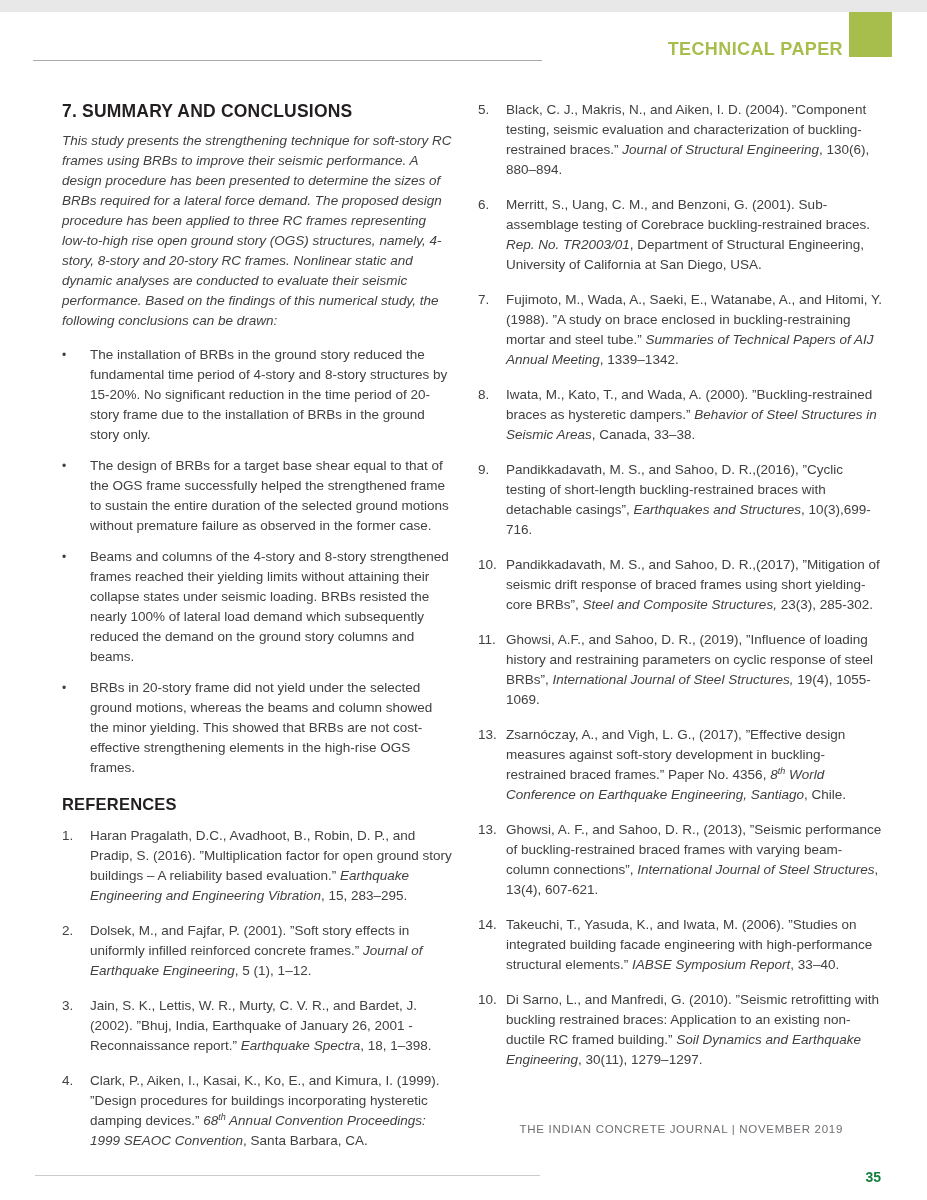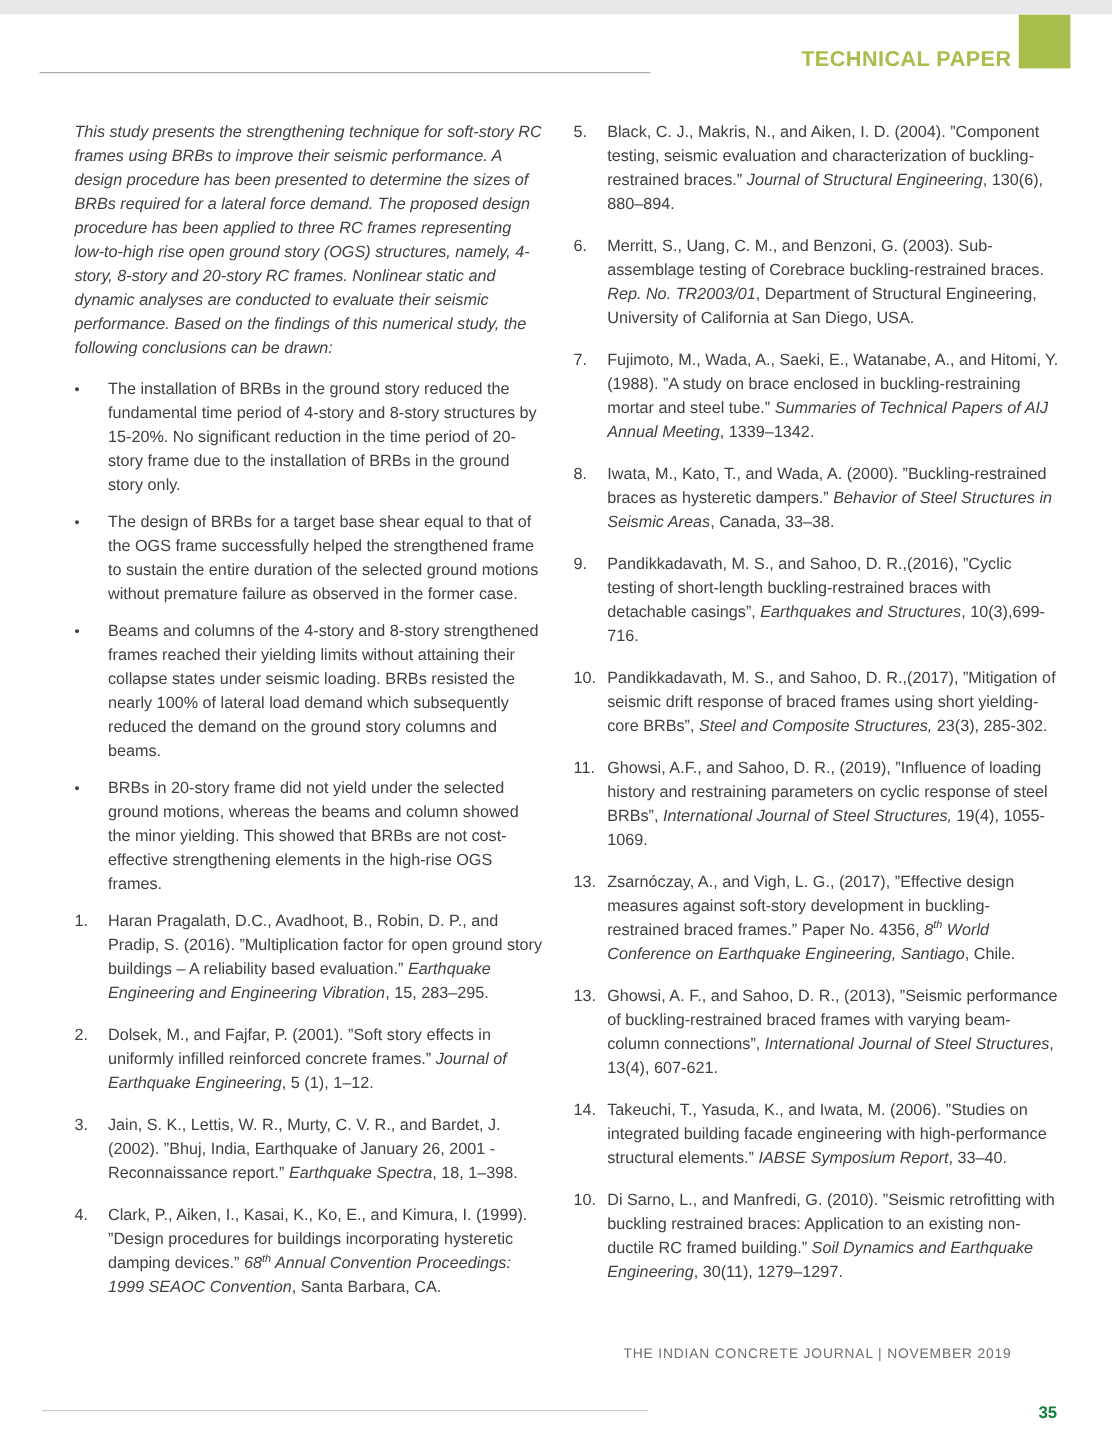--- a/index.html
+++ b/index.html
@@ -49,39 +49,41 @@
 </head>
 <body>
 
 <div class="page">
 
   <div class="header-rule"></div>
   <div class="header-title accent" style="color: rgb(167, 189, 76);">TECHNICAL PAPER</div>
   <div class="header-block accent-bg" style="background: rgb(167, 189, 76);"></div>
 
   <div class="col col-left">
+    <h2>7. SUMMARY AND CONCLUSIONS</h2>
     <p class="intro">This study presents the strengthening technique for soft-story RC frames using BRBs to improve their seismic performance. A design procedure has been presented to determine the sizes of BRBs required for a lateral force demand. The proposed design procedure has been applied to three RC frames representing low-to-high rise open ground story (OGS) structures, namely, 4-story, 8-story and 20-story RC frames. Nonlinear static and dynamic analyses are conducted to evaluate their seismic performance. Based on the findings of this numerical study, the following conclusions can be drawn:</p>
     <div class="bullet-list">
         <div class="bullet-item">
           <span class="gutter">•</span>
           <span class="itext">The installation of BRBs in the ground story reduced the fundamental time period of 4-story and 8-story structures by 15-20%. No significant reduction in the time period of 20-story frame due to the installation of BRBs in the ground story only.</span>
         </div>
         <div class="bullet-item">
           <span class="gutter">•</span>
           <span class="itext">The design of BRBs for a target base shear equal to that of the OGS frame successfully helped the strengthened frame to sustain the entire duration of the selected ground motions without premature failure as observed in the former case.</span>
         </div>
         <div class="bullet-item">
           <span class="gutter">•</span>
           <span class="itext">Beams and columns of the 4-story and 8-story strengthened frames reached their yielding limits without attaining their collapse states under seismic loading. BRBs resisted the nearly 100% of lateral load demand which subsequently reduced the demand on the ground story columns and beams.</span>
         </div>
         <div class="bullet-item">
           <span class="gutter">•</span>
           <span class="itext">BRBs in 20-story frame did not yield under the selected ground motions, whereas the beams and column showed the minor yielding. This showed that BRBs are not cost-effective strengthening elements in the high-rise OGS frames.</span>
         </div>
       </div>
+    <h2 class="refs-heading">REFERENCES</h2>
     <div class="ref-list">
         <div class="ref-item">
           <span class="gutter">1.</span>
           <span class="itext"><span>Haran Pragalath, D.C., Avadhoot, B., Robin, D. P., and Pradip, S. (2016). ”Multiplication factor for open ground story buildings – A reliability based evaluation.” </span><i><span>Earthquake Engineering and Engineering Vibration</span></i><span>, 15, 283–295.</span></span>
         </div>
         <div class="ref-item">
           <span class="gutter">2.</span>
           <span class="itext"><span>Dolsek, M., and Fajfar, P. (2001). ”Soft story effects in uniformly infilled reinforced concrete frames.” </span><i><span>Journal of Earthquake Engineering</span></i><span>, 5 (1), 1–12.</span></span>
         </div>
         <div class="ref-item">
@@ -96,21 +98,21 @@
   </div>
 
   <div class="col col-right">
     <div class="ref-list">
         <div class="ref-item">
           <span class="gutter">5.</span>
           <span class="itext"><span>Black, C. J., Makris, N., and Aiken, I. D. (2004). ”Component testing, seismic evaluation and characterization of buckling-restrained braces.” </span><i><span>Journal of Structural Engineering</span></i><span>, 130(6), 880–894.</span></span>
         </div>
         <div class="ref-item">
           <span class="gutter">6.</span>
-          <span class="itext"><span>Merritt, S., Uang, C. M., and Benzoni, G. (2003). Sub-assemblage testing of Corebrace buckling-restrained braces. </span><i><span>Rep. No. TR2003/01</span></i><span>, Department of Structural Engineering, University of California at San Diego, USA.</span></span>
+          <span class="itext"><span>Merritt, S., Uang, C. M., and Benzoni, G. (2001). Sub-assemblage testing of Corebrace buckling-restrained braces. </span><i><span>Rep. No. TR2003/01</span></i><span>, Department of Structural Engineering, University of California at San Diego, USA.</span></span>
         </div>
         <div class="ref-item">
           <span class="gutter">7.</span>
           <span class="itext"><span>Fujimoto, M., Wada, A., Saeki, E., Watanabe, A., and Hitomi, Y. (1988). ”A study on brace enclosed in buckling-restraining mortar and steel tube.” </span><i><span>Summaries of Technical Papers of AIJ Annual Meeting</span></i><span>, 1339–1342.</span></span>
         </div>
         <div class="ref-item">
           <span class="gutter">8.</span>
           <span class="itext"><span>Iwata, M., Kato, T., and Wada, A. (2000). ”Buckling-restrained braces as hysteretic dampers.” </span><i><span>Behavior of Steel Structures in Seismic Areas</span></i><span>, Canada, 33–38.</span></span>
         </div>
         <div class="ref-item">

